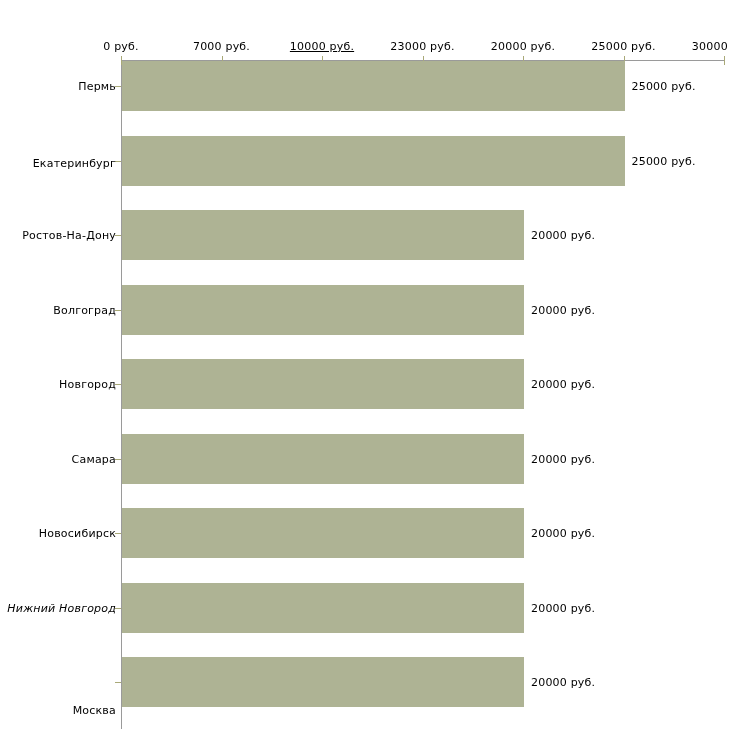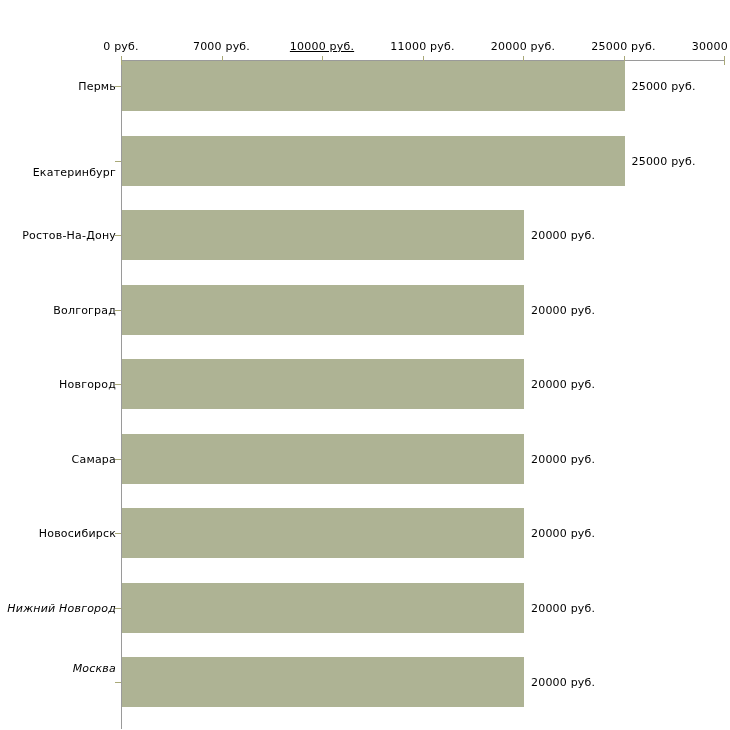--- a/index.html
+++ b/index.html
@@ -79,47 +79,47 @@
   <div class="x-axis-line"></div>
   <div class="y-axis-line"></div>
   <div id="x-ticks">
       <div class="x-tick" style="left: 121px;"></div>
       <div class="x-tick-label" style="left: 121px;">0 руб.</div>
       <div class="x-tick" style="left: 221.5px;"></div>
       <div class="x-tick-label" style="left: 221.5px;">7000 руб.</div>
       <div class="x-tick" style="left: 322px;"></div>
       <div class="x-tick-label" style="left: 322px; text-decoration: underline;">10000 руб.</div>
       <div class="x-tick" style="left: 422.5px;"></div>
-      <div class="x-tick-label" style="left: 422.5px;">11000 руб.</div>
+      <div class="x-tick-label" style="left: 422.5px;">23000 руб.</div>
       <div class="x-tick" style="left: 523px;"></div>
       <div class="x-tick-label" style="left: 523px;">20000 руб.</div>
       <div class="x-tick" style="left: 623.5px;"></div>
       <div class="x-tick-label" style="left: 623.5px;">25000 руб.</div>
       <div class="x-tick" style="left: 724px;"></div>
       <div class="x-tick-label" style="left: 724px;">30000 руб.</div>
     </div>
   <div id="y-ticks">
       <div class="y-tick" style="top: 58px;"></div>
       <div class="y-tick-label" style="top: 58px;">Пермь</div>
       <div class="y-tick" style="top: 133px;"></div>
-      <div class="y-tick-label" style="top: 144px;">Екатеринбург</div>
+      <div class="y-tick-label" style="top: 135px;">Екатеринбург</div>
       <div class="y-tick" style="top: 207px;"></div>
       <div class="y-tick-label" style="top: 207px;">Ростов-На-Дону</div>
       <div class="y-tick" style="top: 282px;"></div>
       <div class="y-tick-label" style="top: 281.5px; text-align: right;">Волгоград</div>
       <div class="y-tick" style="top: 356px;"></div>
       <div class="y-tick-label" style="top: 356px;">Новгород</div>
       <div class="y-tick" style="top: 431px;"></div>
       <div class="y-tick-label" style="top: 430.5px;">Самара</div>
       <div class="y-tick" style="top: 505px;"></div>
       <div class="y-tick-label" style="top: 505px;">Новосибирск</div>
       <div class="y-tick" style="top: 580px;"></div>
       <div class="y-tick-label" style="top: 579.5px; font-style: italic;">Нижний Новгород</div>
       <div class="y-tick" style="top: 654px;"></div>
-      <div class="y-tick-label" style="top: 640px; font-style: italic;">Москва</div>
+      <div class="y-tick-label" style="top: 682px;">Москва</div>
     </div>
   <div id="bars">
       <div class="bar" title="Пермь: 25000 руб." style="top: 33px; height: 50px; width: 502.5px; background: rgb(174, 179, 148);"></div>
       <div class="bar-value-label" style="left: 631.5px; top: 58px;">25000 руб.</div>
       <div class="bar" title="Екатеринбург: 25000 руб." style="top: 107.5px; height: 50px; width: 502.5px; background: rgb(174, 179, 148);"></div>
       <div class="bar-value-label" style="left: 631.5px; top: 132.5px;">25000 руб.</div>
       <div class="bar" title="Ростов-На-Дону: 20000 руб." style="top: 182px; height: 50px; width: 402px; background: rgb(174, 179, 148);"></div>
       <div class="bar-value-label" style="left: 531px; top: 207px;">20000 руб.</div>
       <div class="bar" title="Волгоград: 20000 руб." style="top: 256.5px; height: 50px; width: 402px; background: rgb(174, 179, 148);"></div>
       <div class="bar-value-label" style="left: 531px; top: 281.5px;">20000 руб.</div>

